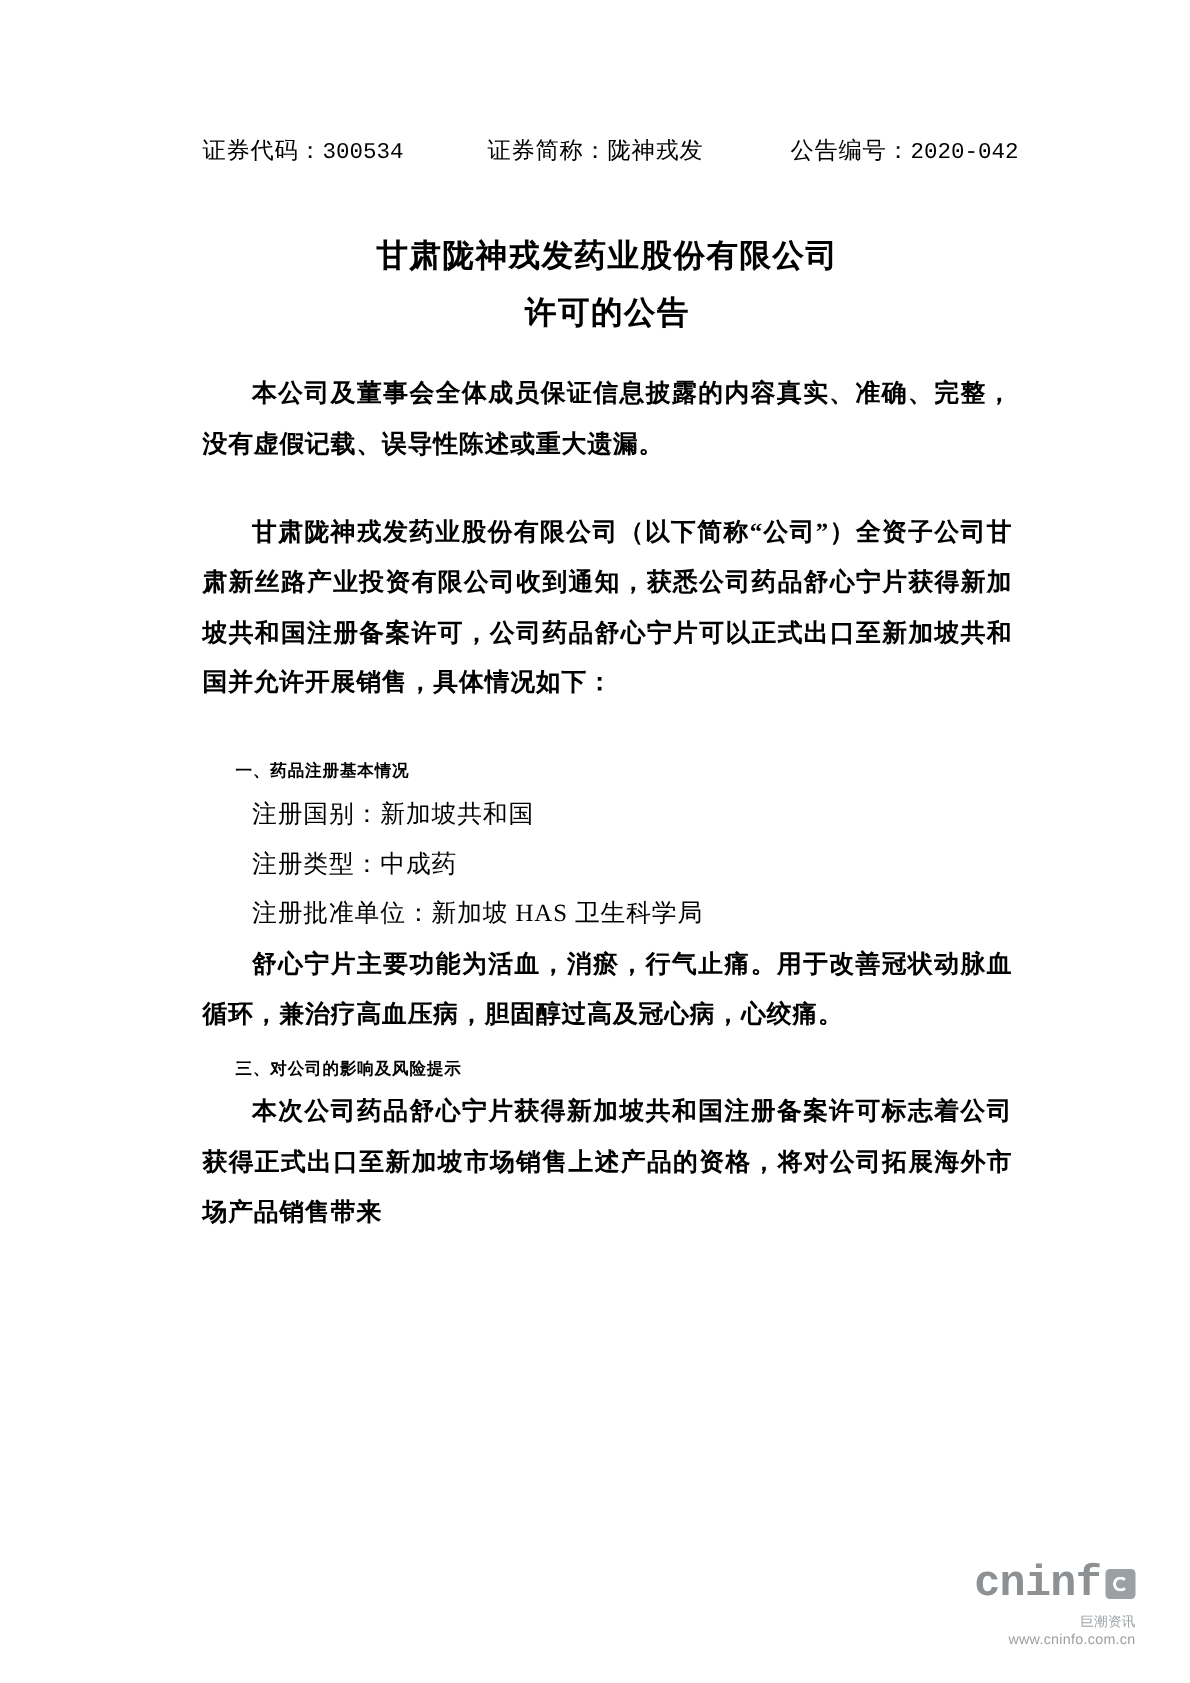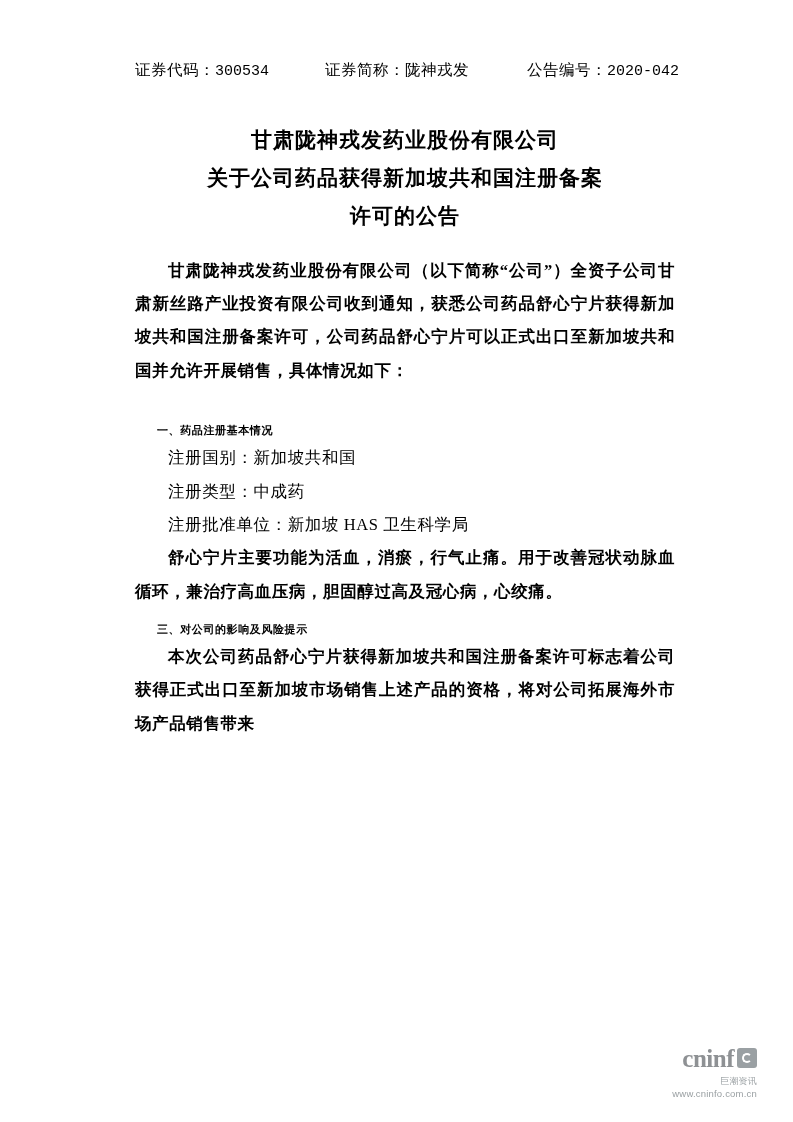--- a/index.html
+++ b/index.html
@@ -14,21 +14,21 @@
     font-family: "Liberation Serif", "DejaVu Serif", serif;
     color: #000000;
     overflow: hidden;
   }
   .page {
     position: absolute;
     left: 0; top: 0;
     width: 793px;
     height: 1122px;
     box-sizing: border-box;
-    padding: 60px 118px 0 135px;
+    padding: 90px 118px 0 135px;
   }
   
   .header-row {
     display: flex;
     align-items: baseline;
     font-size: 15.5px;
     letter-spacing: 0.5px;
     margin-bottom: 40px;
   }
   .header-row .h-item {
@@ -104,22 +104,22 @@
     bottom: 22px;
     text-align: right;
     line-height: 1.25;
   }
   .logo-row {
     display: flex;
     align-items: center;
     justify-content: flex-end;
   }
   .logo-word {
-    font-family: Liberation Serif, serif;
-    font-size: 25px;
+    font-family: Liberation Mono, monospace;
+    font-size: 29px;
     font-weight: bold;
     color: #8e9194;
     letter-spacing: -0.5px;
   }
   .logo-mark {
     display: inline-block;
     width: 20px;
     height: 20px;
     margin-left: 3px;
     border-radius: 3px;
@@ -163,24 +163,24 @@
     <div class="h-item h-abbr">
       <span>证券简称：</span><span>陇神戎发</span>
     </div>
     <div class="h-item">
       <span>公告编号：</span><span class="mono">2020-042</span>
     </div>
   </div>
 
   <div class="title-block">
     <span class="title-line">甘肃陇神戎发药业股份有限公司</span>
-    <span class="title-line">关于公司药品获得新加坡共和国注册备案</span>
     <span class="title-line">许可的公告</span>
   </div>
 
+  <p class="para statement">本公司及董事会全体成员保证信息披露的内容真实、准确、完整，没有虚假记载、误导性陈述或重大遗漏。</p>
 
   <p class="para body-para">甘肃陇神戎发药业股份有限公司（以下简称“公司”）全资子公司甘肃新丝路产业投资有限公司收到通知，获悉公司药品舒心宁片获得新加坡共和国注册备案许可，公司药品舒心宁片可以正式出口至新加坡共和国并允许开展销售，具体情况如下：</p>
 
   <div class="spacer-18"></div>
 
   <div>
     <div class="section-head">一、药品注册基本情况</div>
     <div class="field-line">
       <span>注册国别：</span><span>新加坡共和国</span>
     </div>

